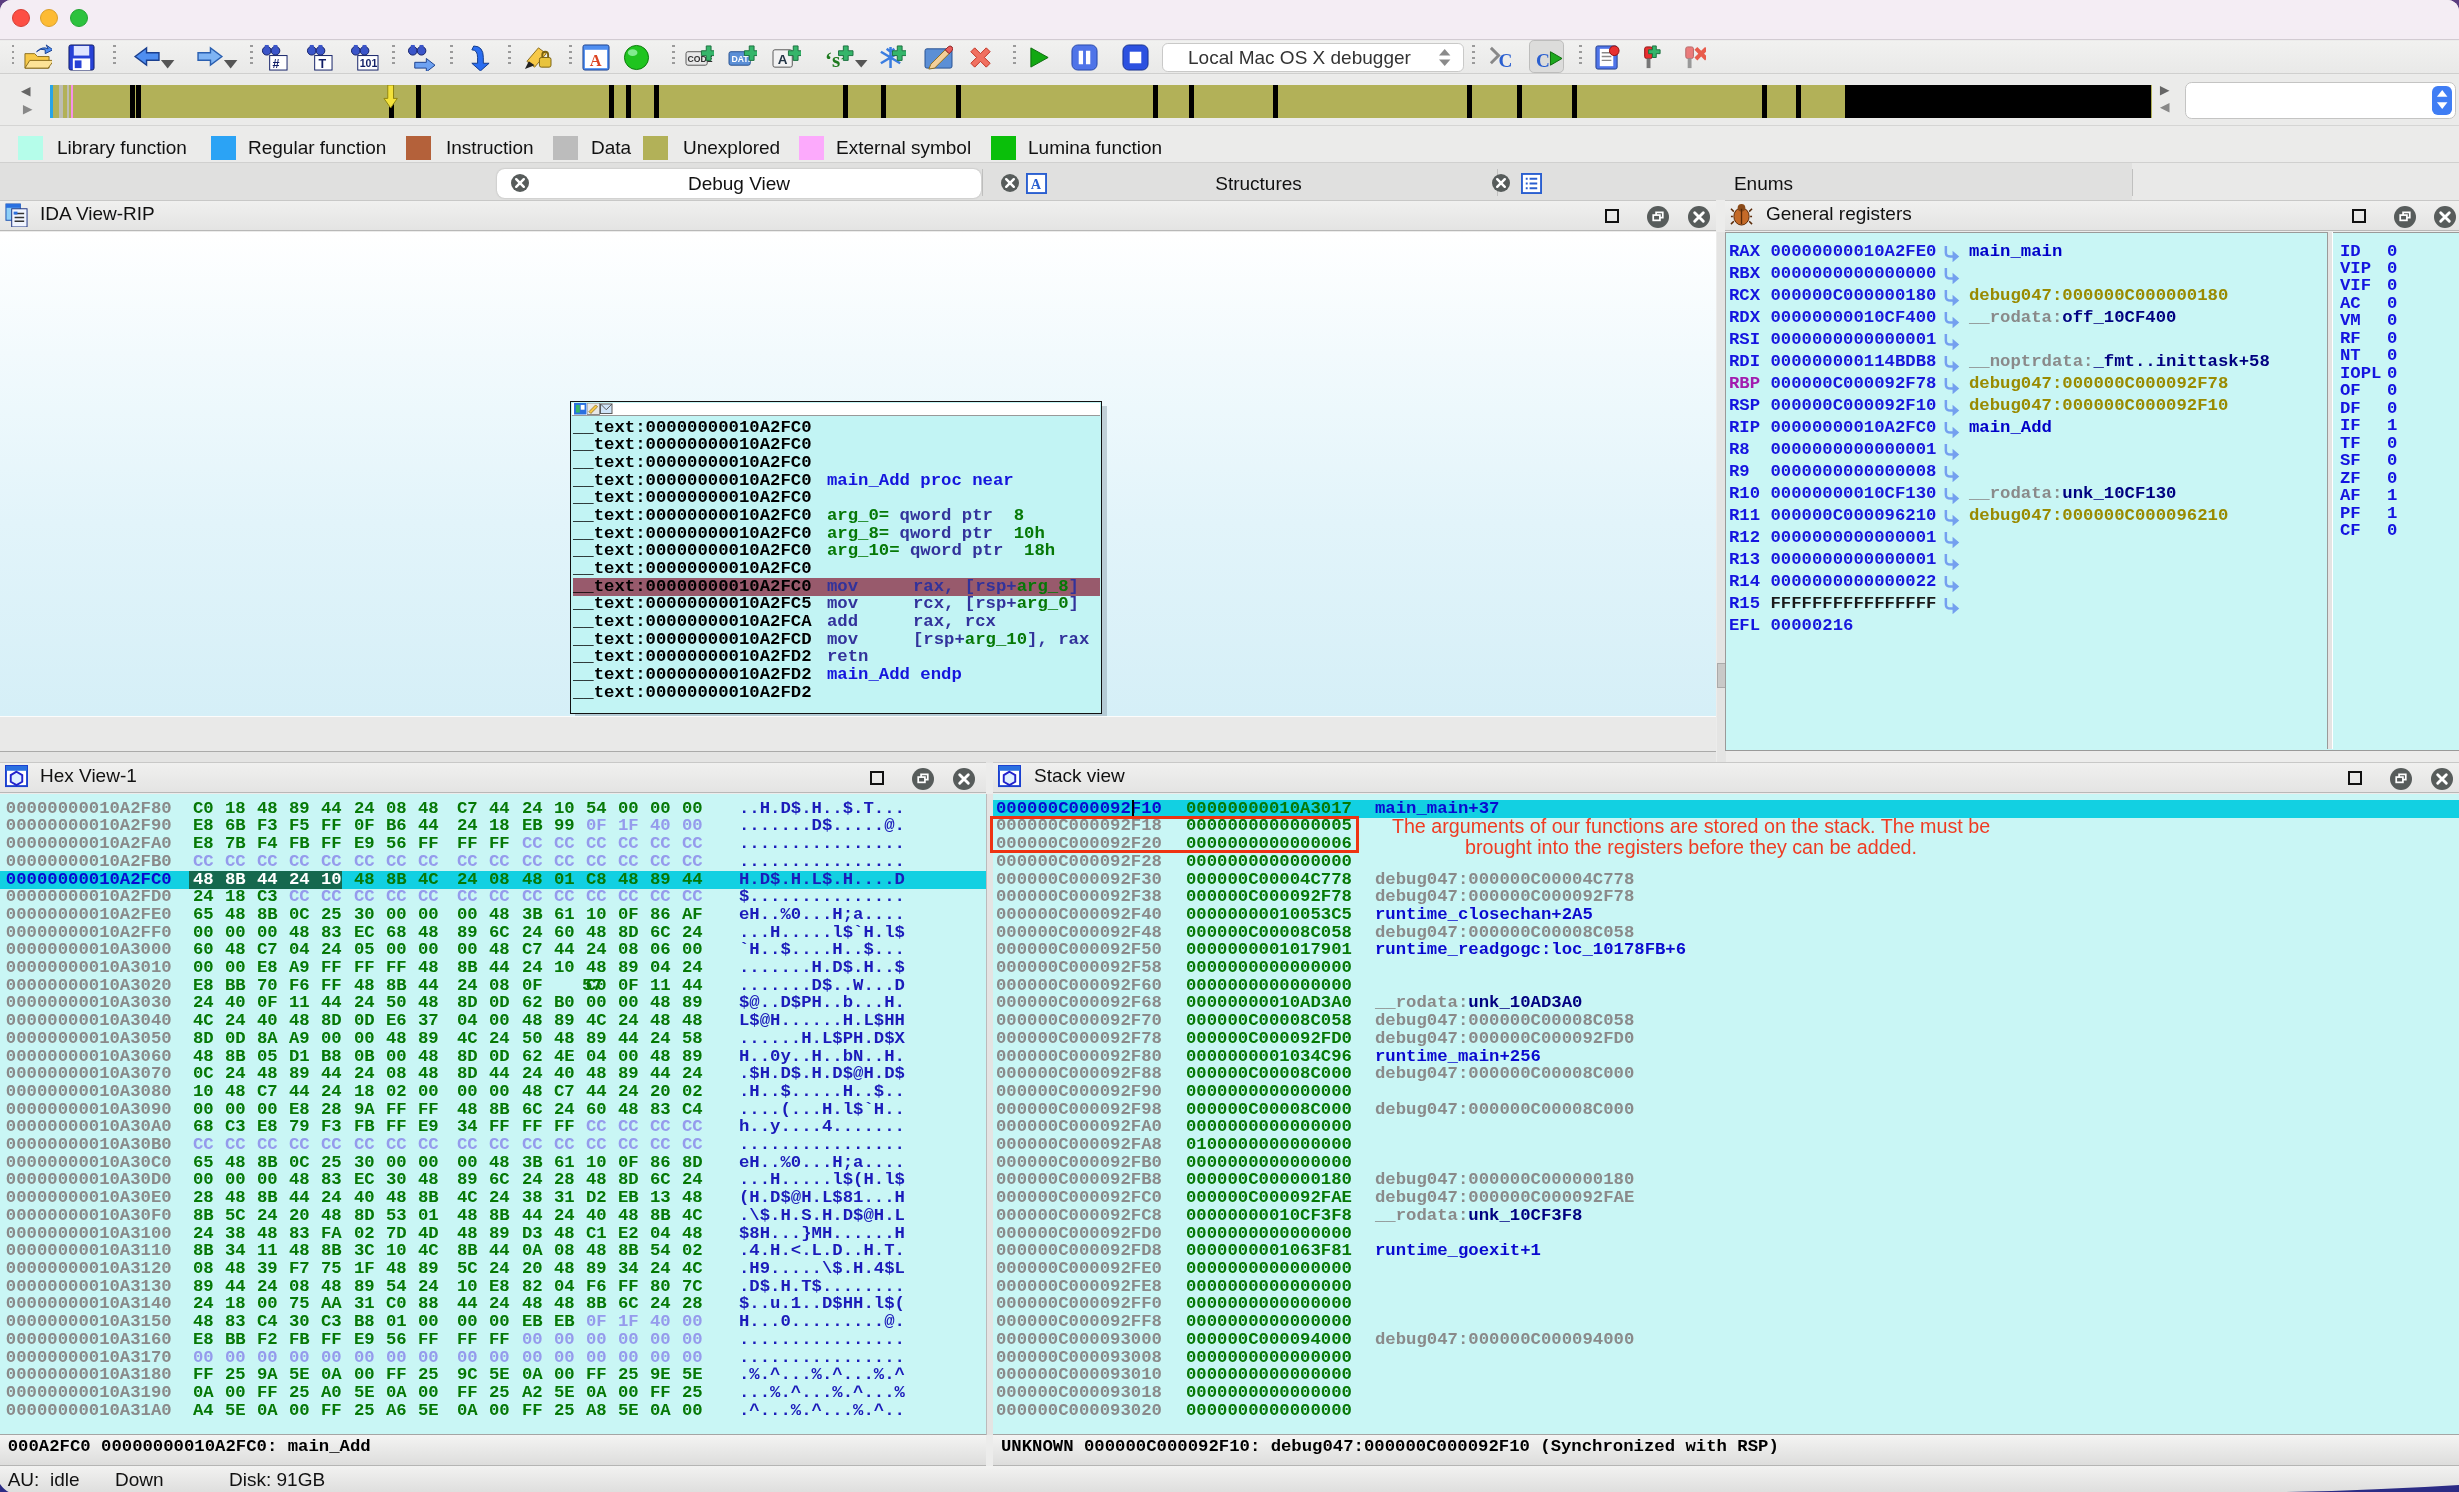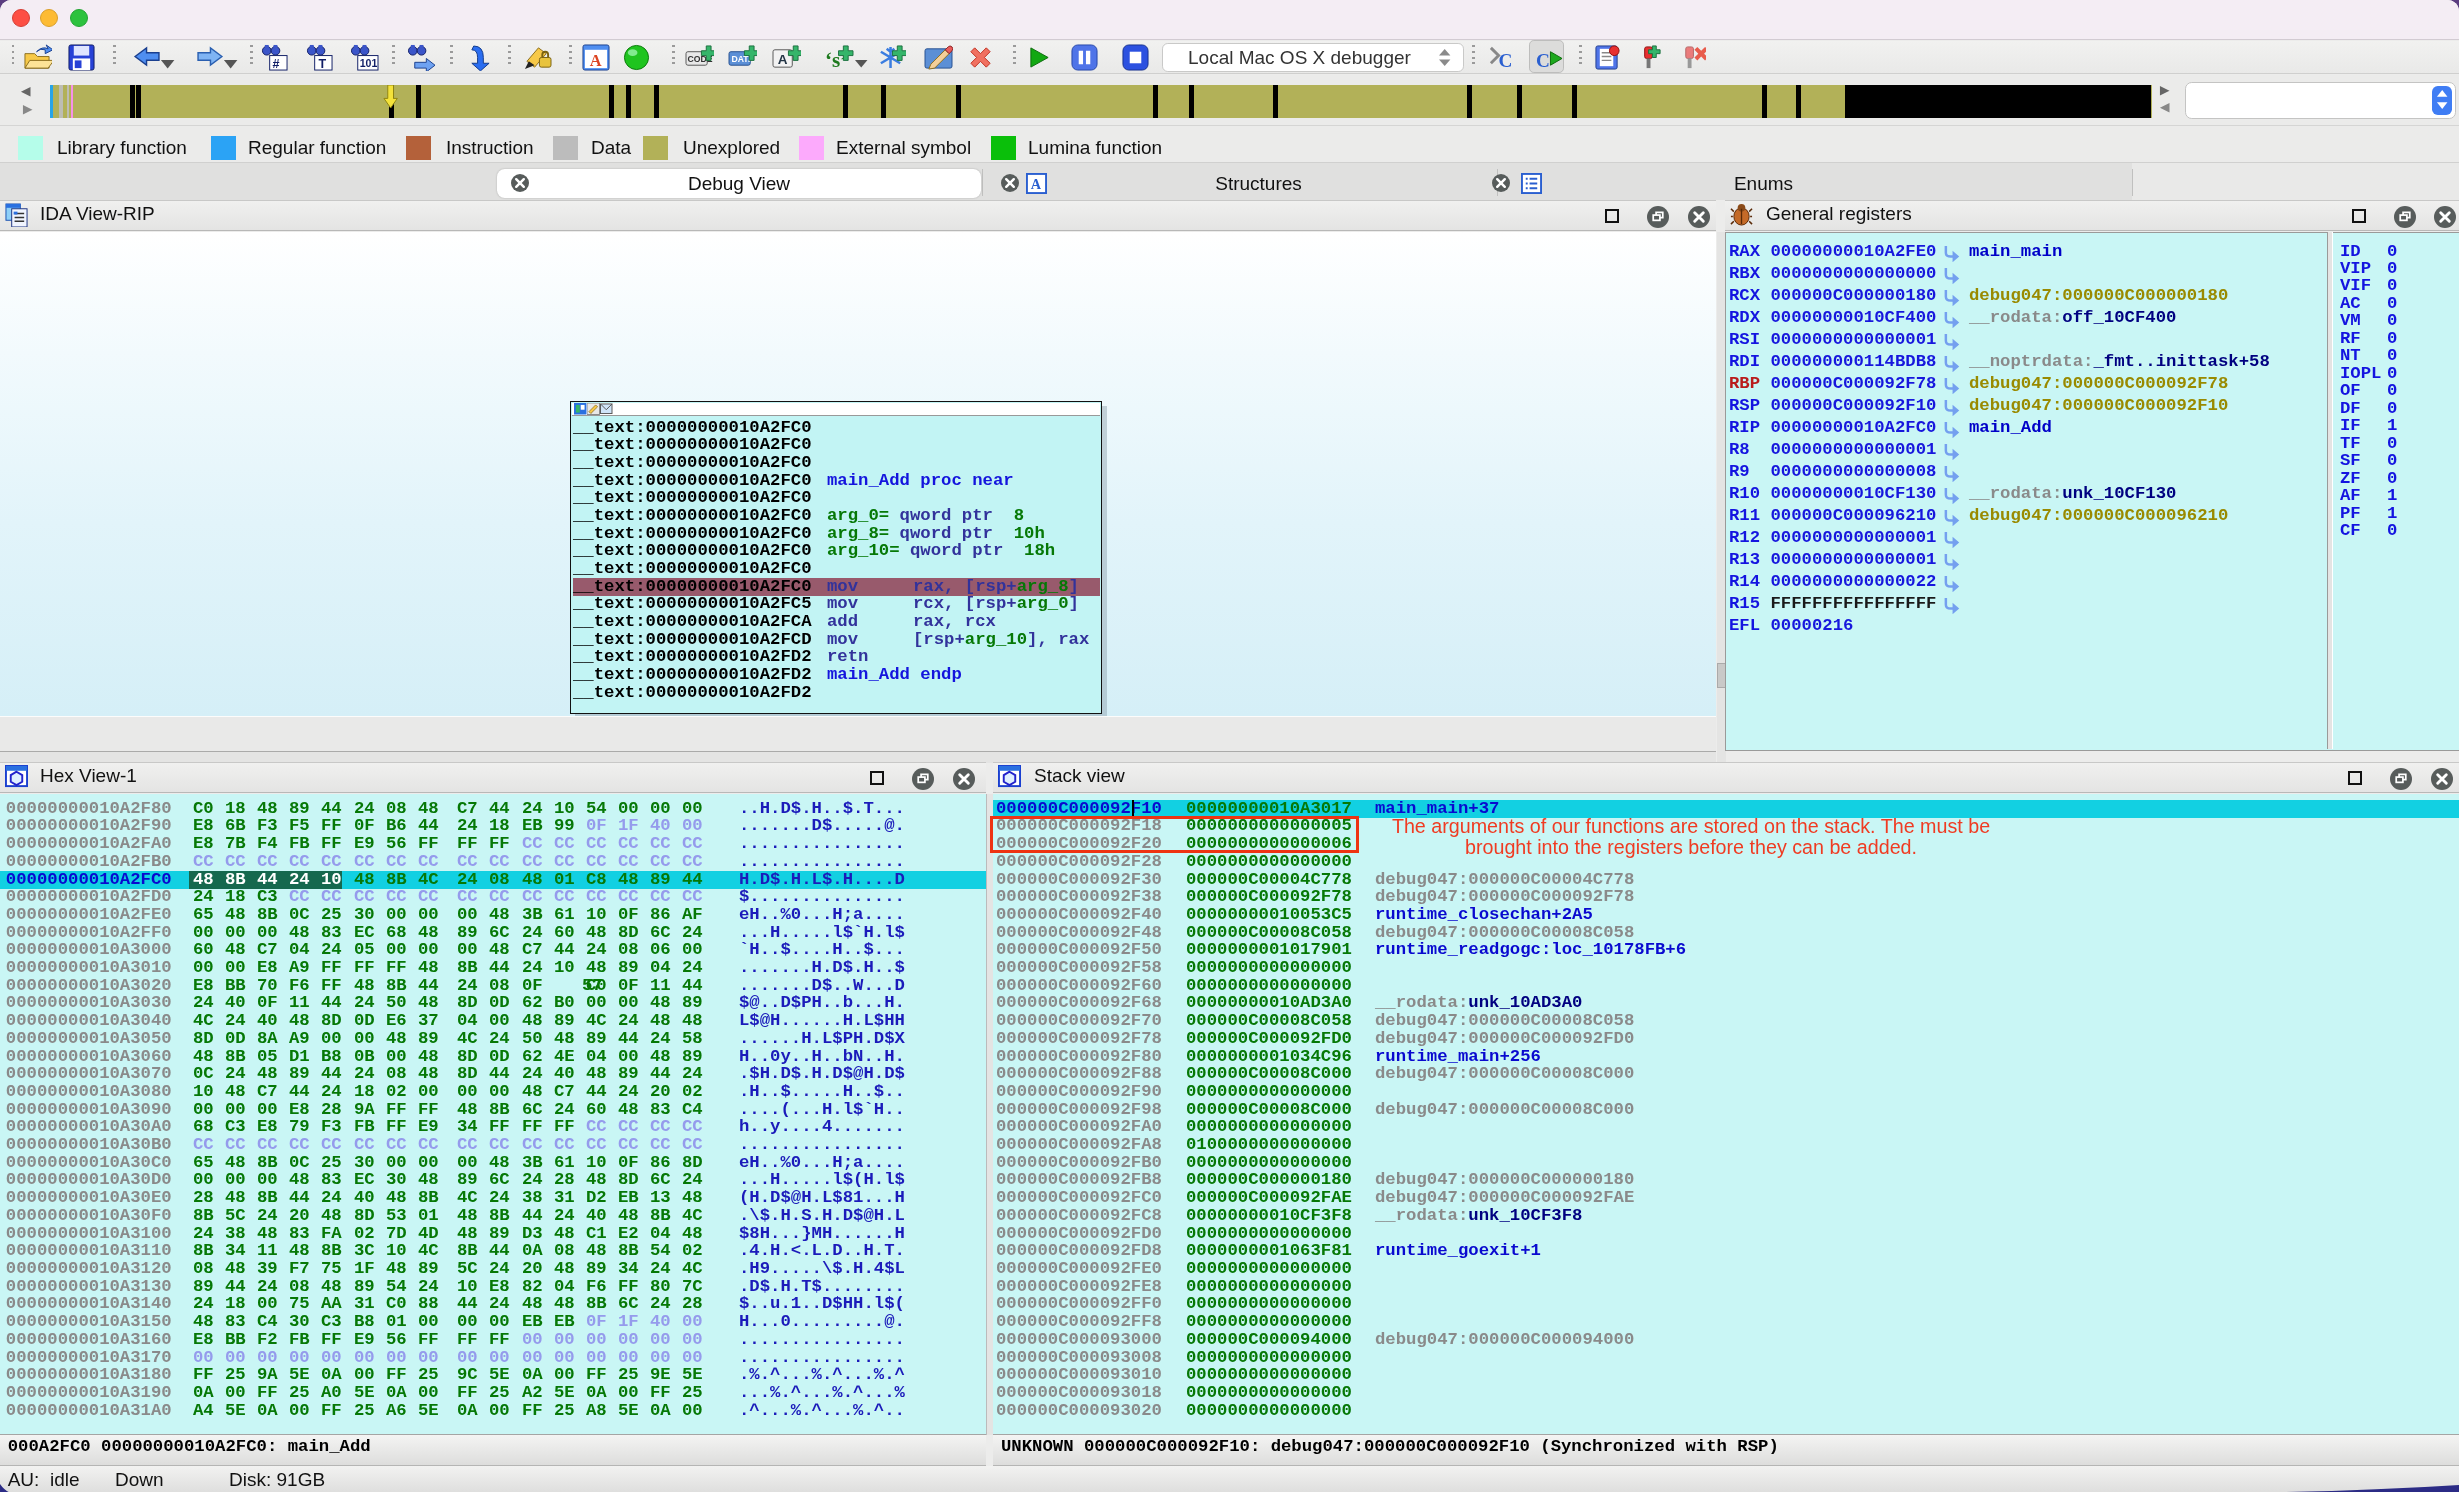--- a/index.html
+++ b/index.html
@@ -391,21 +391,21 @@
 <svg class="abs" style="left:1943px;top:333px" width="21" height="17.3" viewBox="0 0 22 18">
       <path d="M3 1 v7 q0 4 5 4 h7" fill="none" stroke="#74a0ef" stroke-width="2.6"></path>
       <path d="M10 6 l7 6 l-7 6 z" fill="#74a0ef"></path>
     </svg>
 <div class="mono r" style="left:1729px;top:353px;"><span style="color:#1414e0">RDI</span> <span style="color:#1717dd">000000000114BDB8</span></div>
 <svg class="abs" style="left:1943px;top:355px" width="21" height="17.3" viewBox="0 0 22 18">
       <path d="M3 1 v7 q0 4 5 4 h7" fill="none" stroke="#74a0ef" stroke-width="2.6"></path>
       <path d="M10 6 l7 6 l-7 6 z" fill="#74a0ef"></path>
     </svg>
 <div class="mono r" style="left:1969px;top:353px;"><span class="gy">__noptrdata:</span><span style="color:#000080">_fmt..inittask+58</span></div>
-<div class="mono r" style="left:1729px;top:375px;"><span style="color:#b91c1c">RBP</span> <span style="color:#1717dd">000000C000092F78</span></div>
+<div class="mono r" style="left:1729px;top:375px;"><span style="color:#a21caf">RBP</span> <span style="color:#1717dd">000000C000092F78</span></div>
 <svg class="abs" style="left:1943px;top:377px" width="21" height="17.3" viewBox="0 0 22 18">
       <path d="M3 1 v7 q0 4 5 4 h7" fill="none" stroke="#74a0ef" stroke-width="2.6"></path>
       <path d="M10 6 l7 6 l-7 6 z" fill="#74a0ef"></path>
     </svg>
 <div class="mono r" style="left:1969px;top:375px;color:#998a00;">debug047:000000C000092F78</div>
 <div class="mono r" style="left:1729px;top:397px;"><span style="color:#1414e0">RSP</span> <span style="color:#1717dd">000000C000092F10</span></div>
 <svg class="abs" style="left:1943px;top:399px" width="21" height="17.3" viewBox="0 0 22 18">
       <path d="M3 1 v7 q0 4 5 4 h7" fill="none" stroke="#74a0ef" stroke-width="2.6"></path>
       <path d="M10 6 l7 6 l-7 6 z" fill="#74a0ef"></path>
     </svg>

